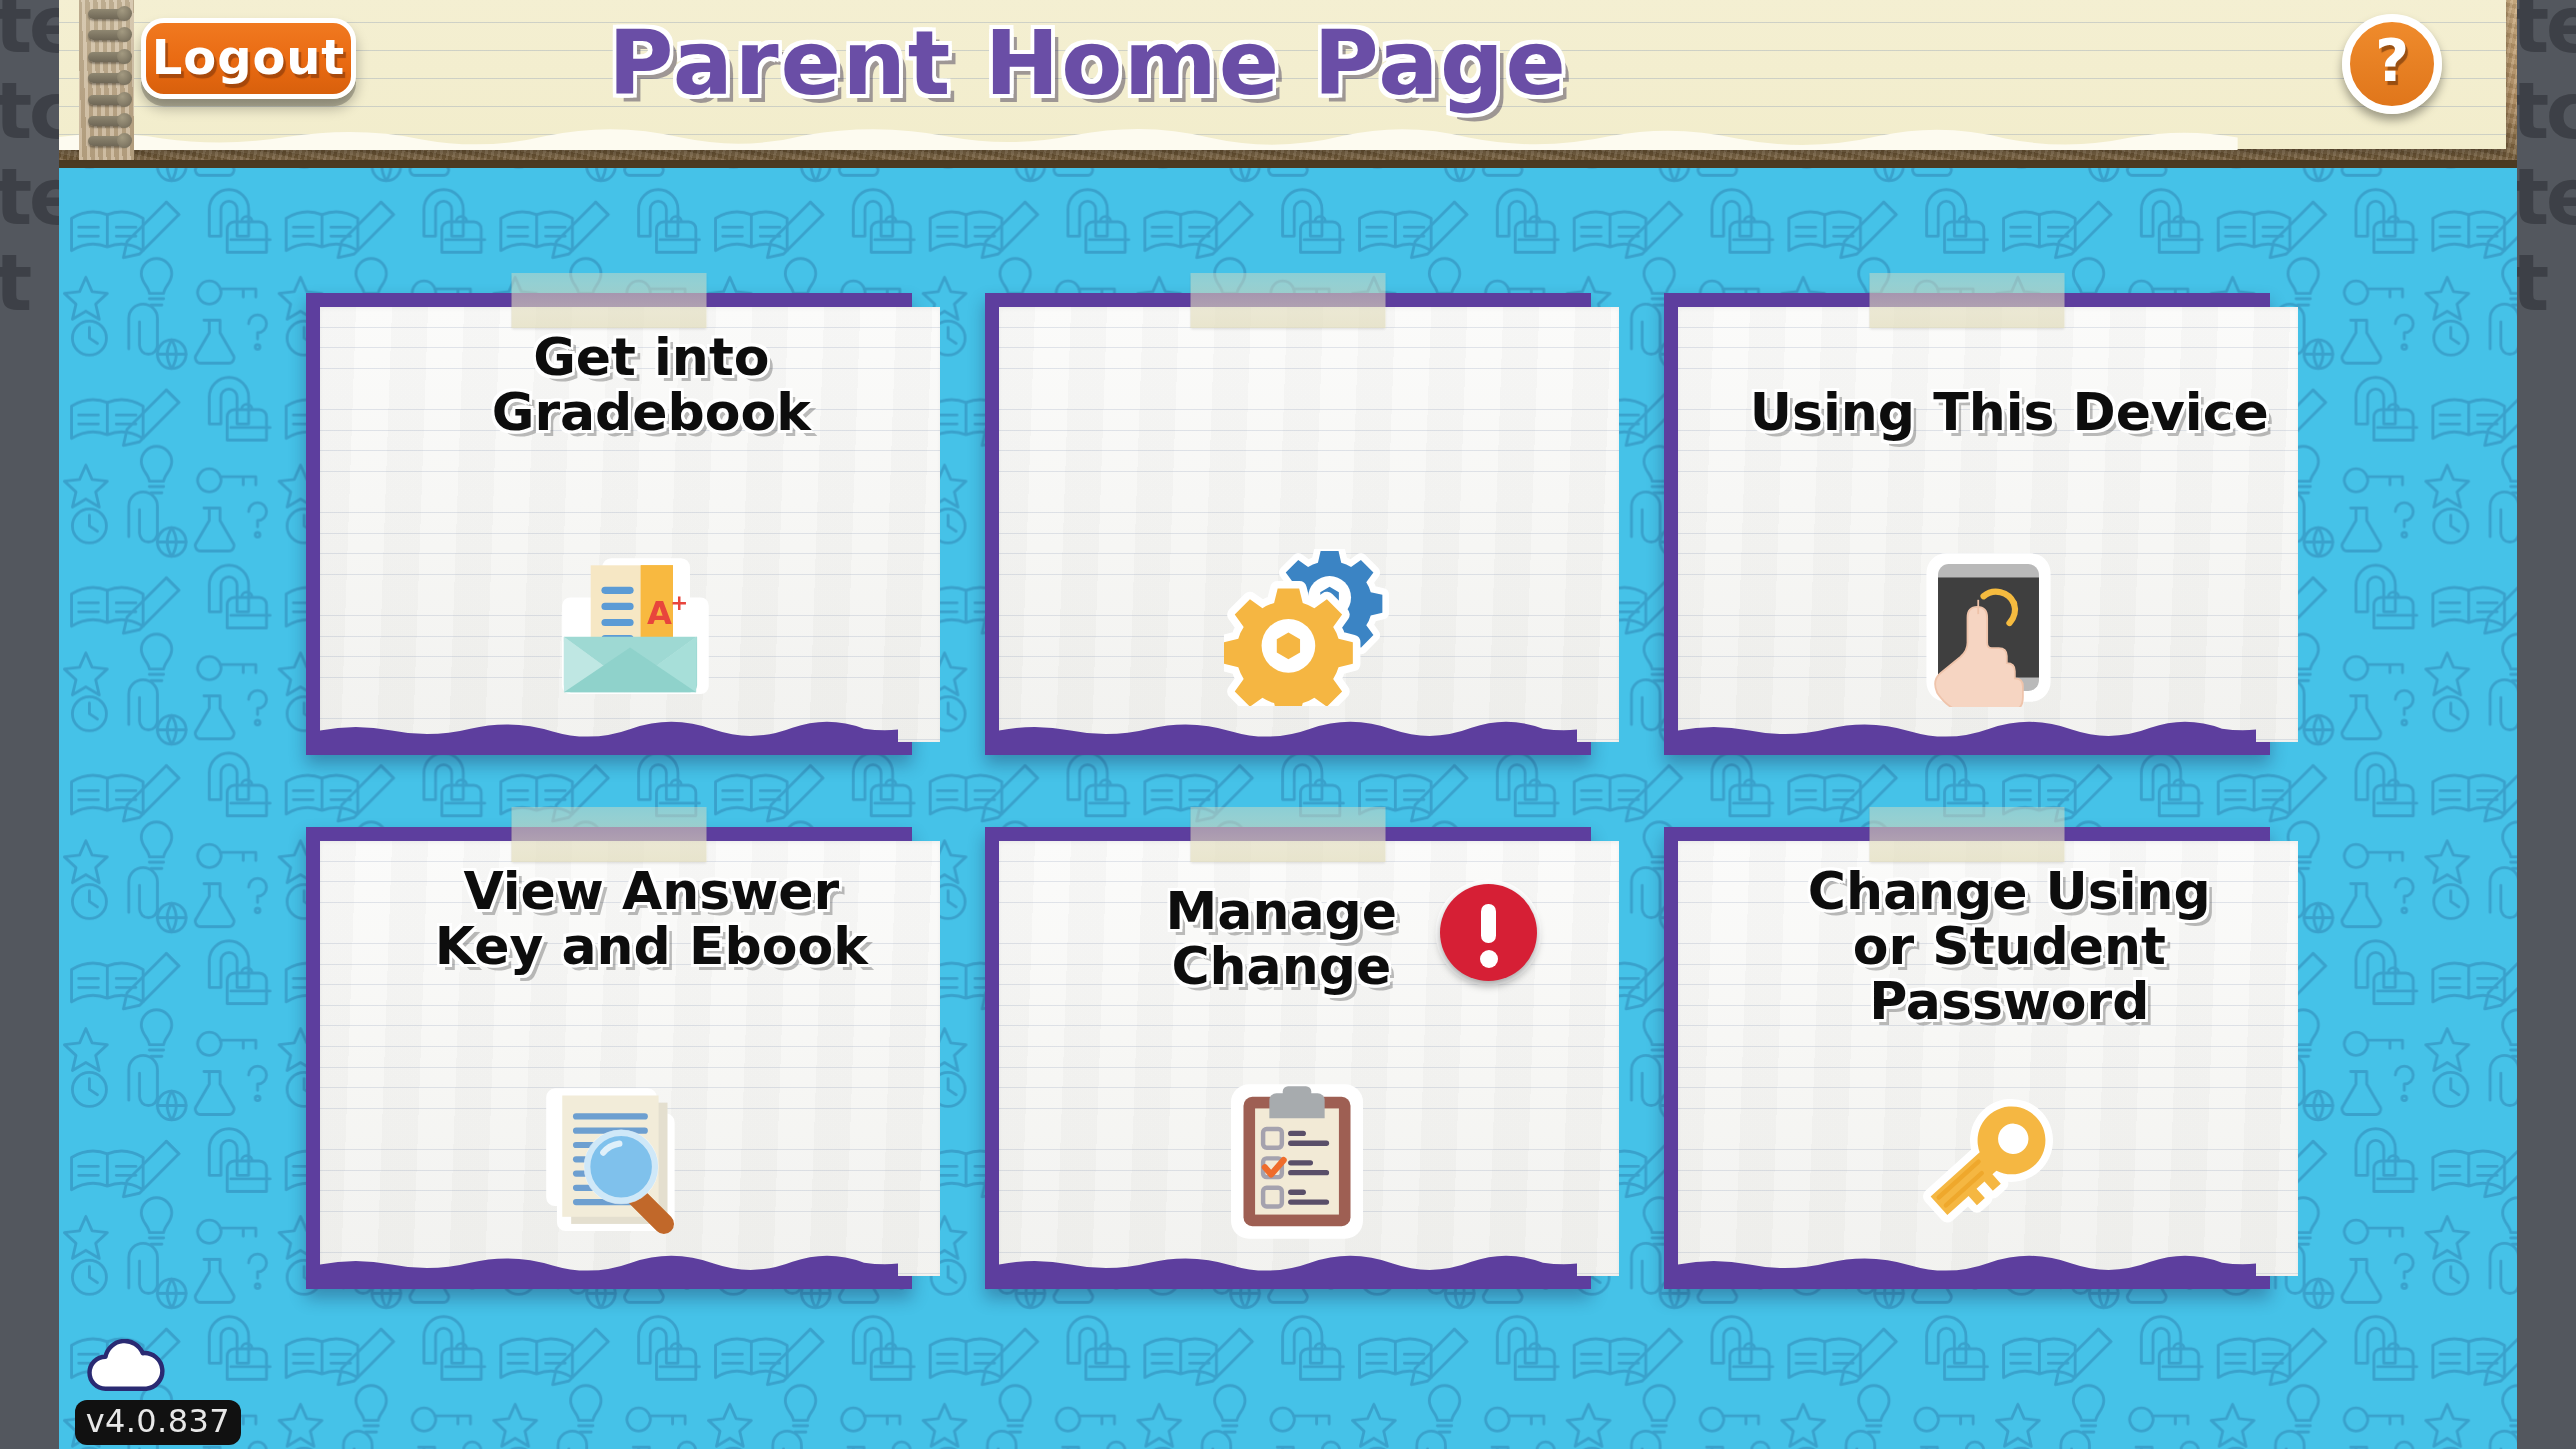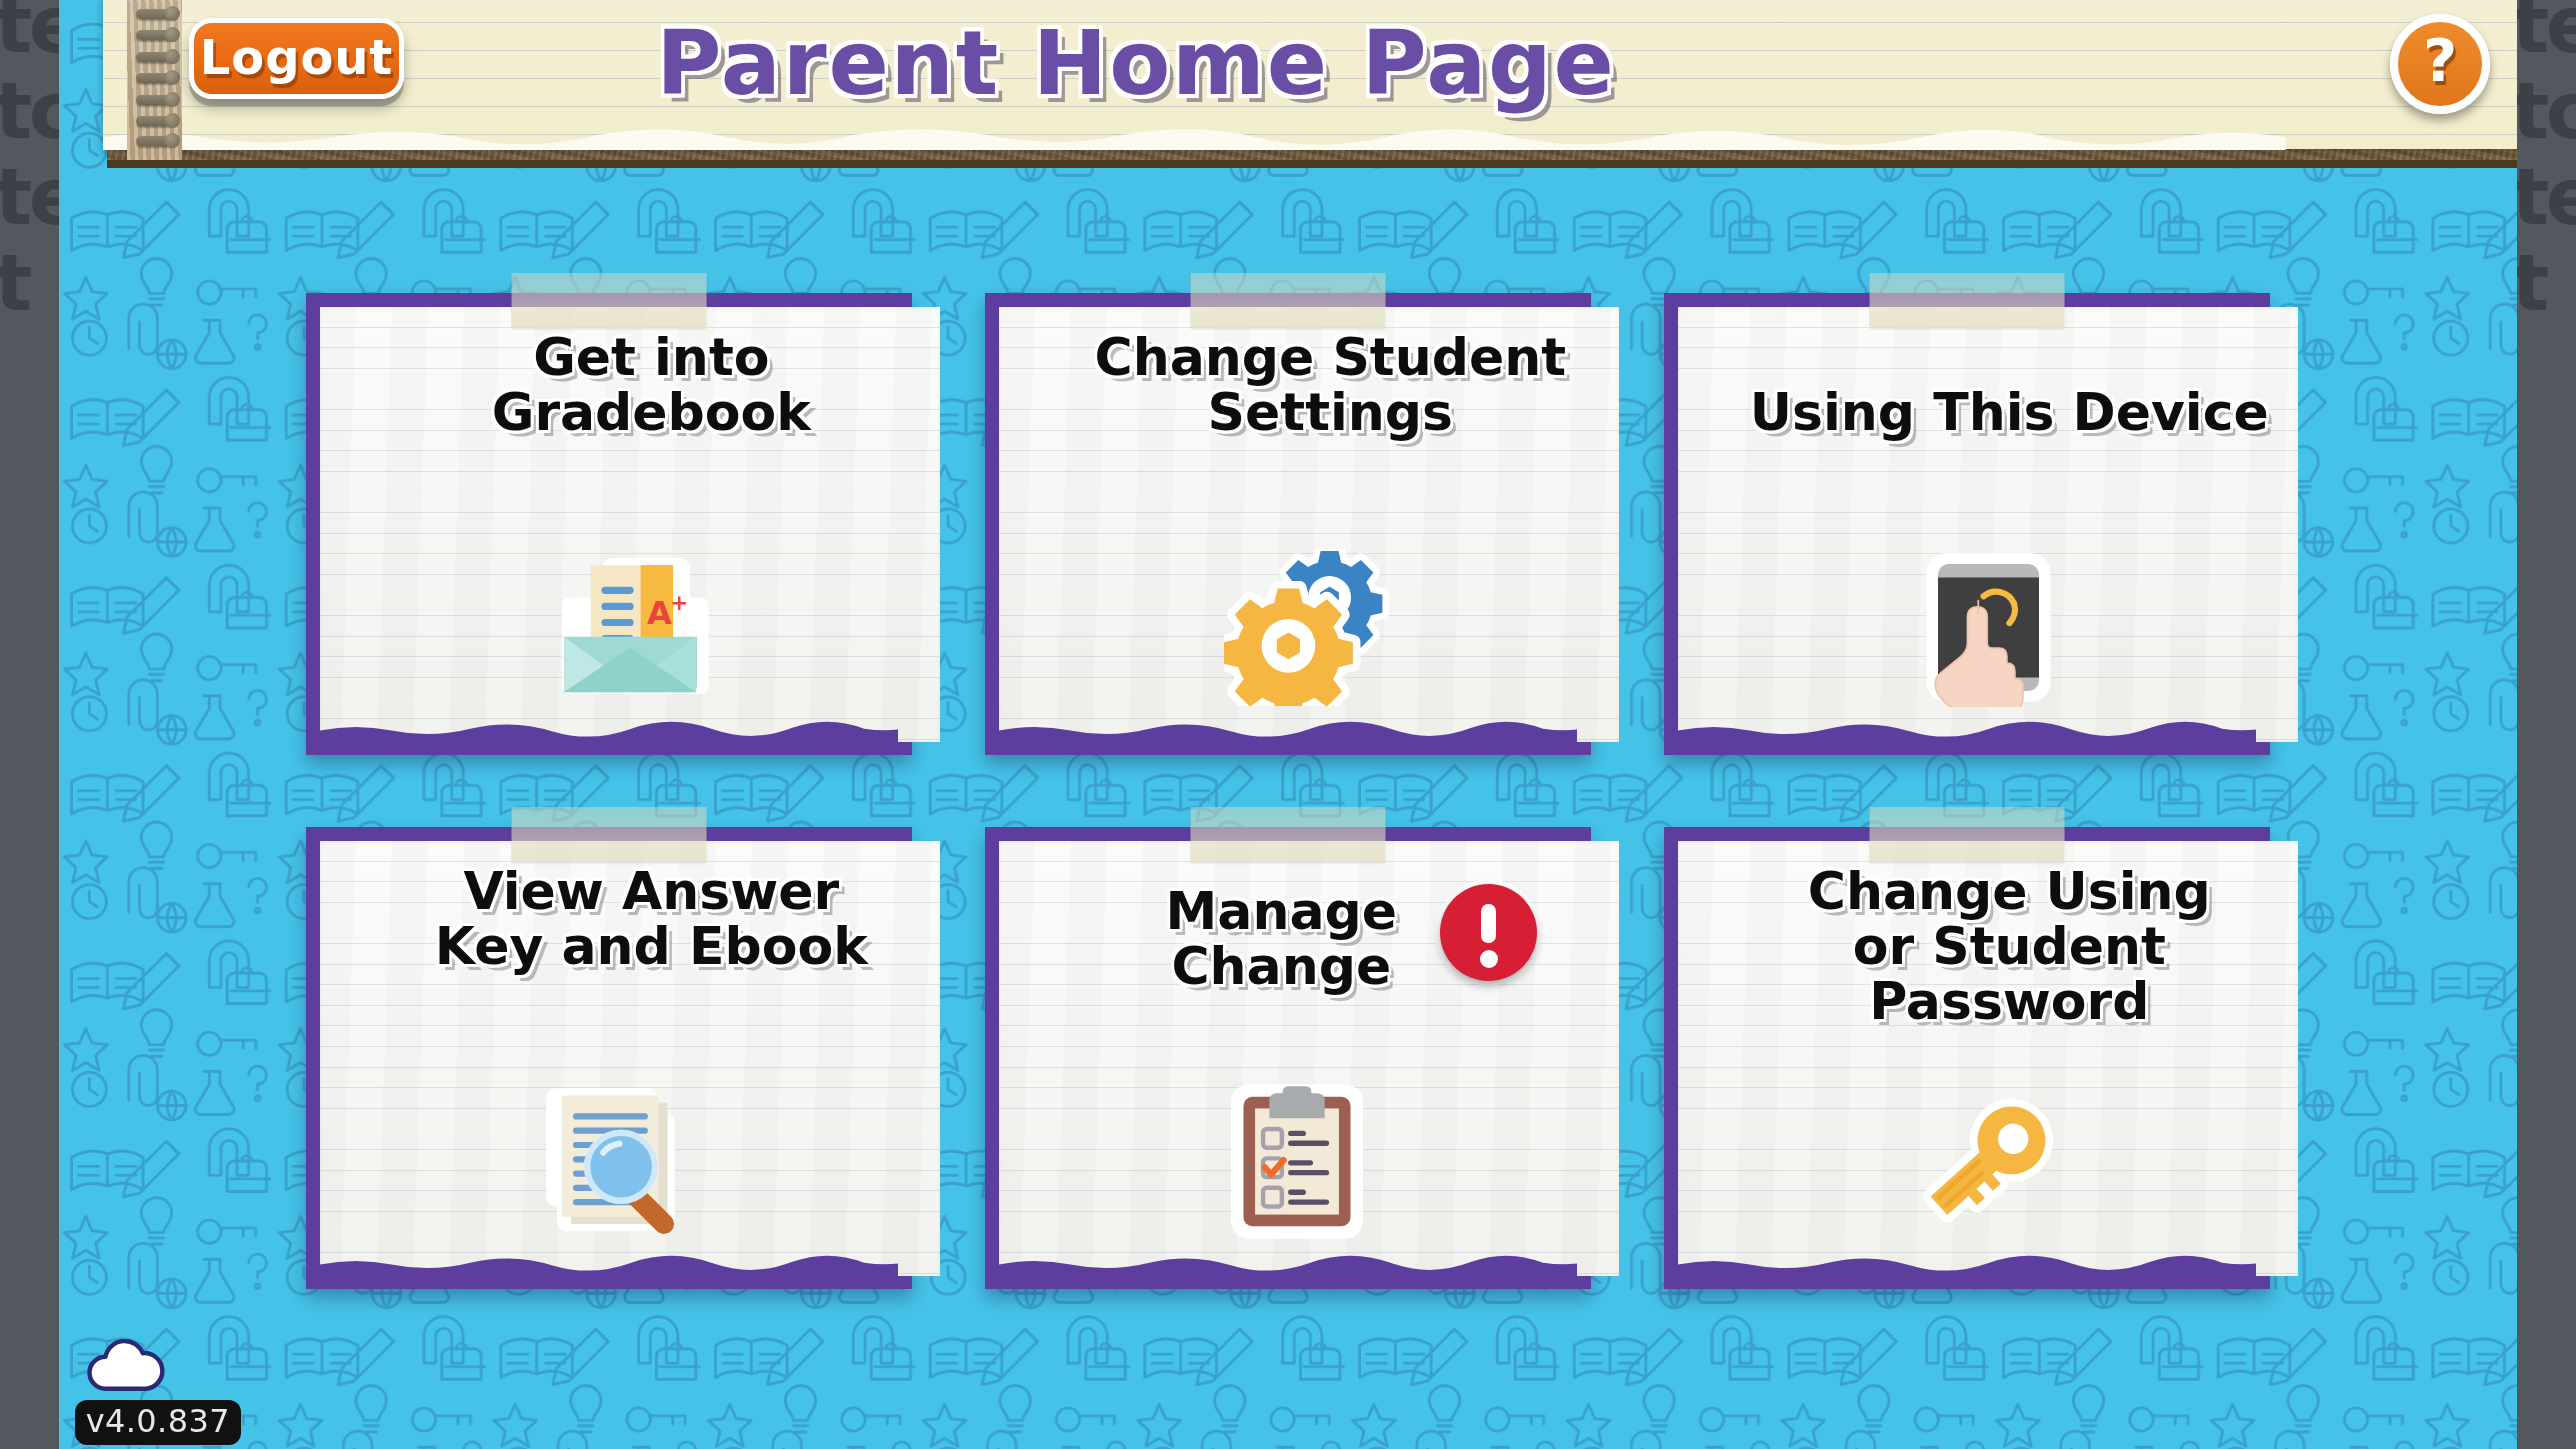--- a/index.html
+++ b/index.html
@@ -34,21 +34,20 @@
   .doodle-bg {
     position:absolute; inset:0;
     background-color:#45c2e8;
   }
   .doodle-bg svg { position:absolute; inset:0; width:100%; height:100%; }
 
   
   .header-wrap {
     position:absolute; left:0; top:0; width:2458px; height:168px;
     z-index:20;
-    margin-left:48px;
   }
   .header-cardboard {
     position:absolute; left:0; top:0; width:2458px; height:168px;
     background:
       repeating-linear-gradient(101deg, rgba(255,255,255,.10) 0 2.7px, rgba(0,0,0,.05) 2.7px 6.3px),
       repeating-linear-gradient(12deg, rgba(0,0,0,.07) 0 4.5px, rgba(255,255,255,.07) 4.5px 9.8px),
       linear-gradient(#c9a97a,#b38f61 60%,#6d5634);
   }
   .header-cardboard:after{
     content:""; position:absolute; left:0; bottom:0; width:100%; height:8px;
@@ -345,24 +344,20 @@
           </div>
           <svg class="card-torn" viewBox="0 0 646 28" preserveAspectRatio="none">
             <path d="M0 28 V14 q40 -8 80 0 q44 9 88 -2 q46 -11 92 3 q44 13 88 -3 q46 -16 92 1 q44 15 88 -2 q40 -14 80 1 q20 3 38 1 V28 Z" fill="#5d3e9e"></path>
           </svg>
         </div>
       </div>
 
       <div class="card">
         <div class="tape"></div>
         <div class="card-paper">
-          <div class="card-title">
-            <span>Change Student</span><br>
-            <span>Settings</span>
-          </div>
           <div class="card-icon-slot">
             <svg width="170" height="157" viewBox="0 0 190 175">
 
               <g transform="translate(118,54)">
                 <g stroke="#ffffff" stroke-width="15" stroke-linejoin="round" fill="#ffffff">
                   <path d="M-10 -52 h20 l3 13 a40 40 0 0 1 11 5 l11 -8 14 14 -8 11 a40 40 0 0 1 5 11 l13 3 v20 l-13 3 a40 40 0 0 1 -5 11 l8 11 -14 14 -11 -8 a40 40 0 0 1 -11 5 l-3 13 h-20 l-3 -13 a40 40 0 0 1 -11 -5 l-11 8 -14 -14 8 -11 a40 40 0 0 1 -5 -11 l-13 -3 v-20 l13 -3 a40 40 0 0 1 5 -11 l-8 -11 14 -14 11 8 a40 40 0 0 1 11 -5 z"></path>
                 </g>
                 <path d="M-10 -52 h20 l3 13 a40 40 0 0 1 11 5 l11 -8 14 14 -8 11 a40 40 0 0 1 5 11 l13 3 v20 l-13 3 a40 40 0 0 1 -5 11 l8 11 -14 14 -11 -8 a40 40 0 0 1 -11 5 l-3 13 h-20 l-3 -13 a40 40 0 0 1 -11 -5 l-11 8 -14 -14 8 -11 a40 40 0 0 1 -5 -11 l-13 -3 v-20 l13 -3 a40 40 0 0 1 5 -11 l-8 -11 14 -14 11 8 a40 40 0 0 1 11 -5 z" fill="#3b84c4"></path>
                 <circle cx="0" cy="0" r="24" fill="#ffffff"></circle>
                 <path d="M0 -12 l10.4 6 v12 L0 12 l-10.4 -6 v-12 z" fill="#3b84c4"></path>

